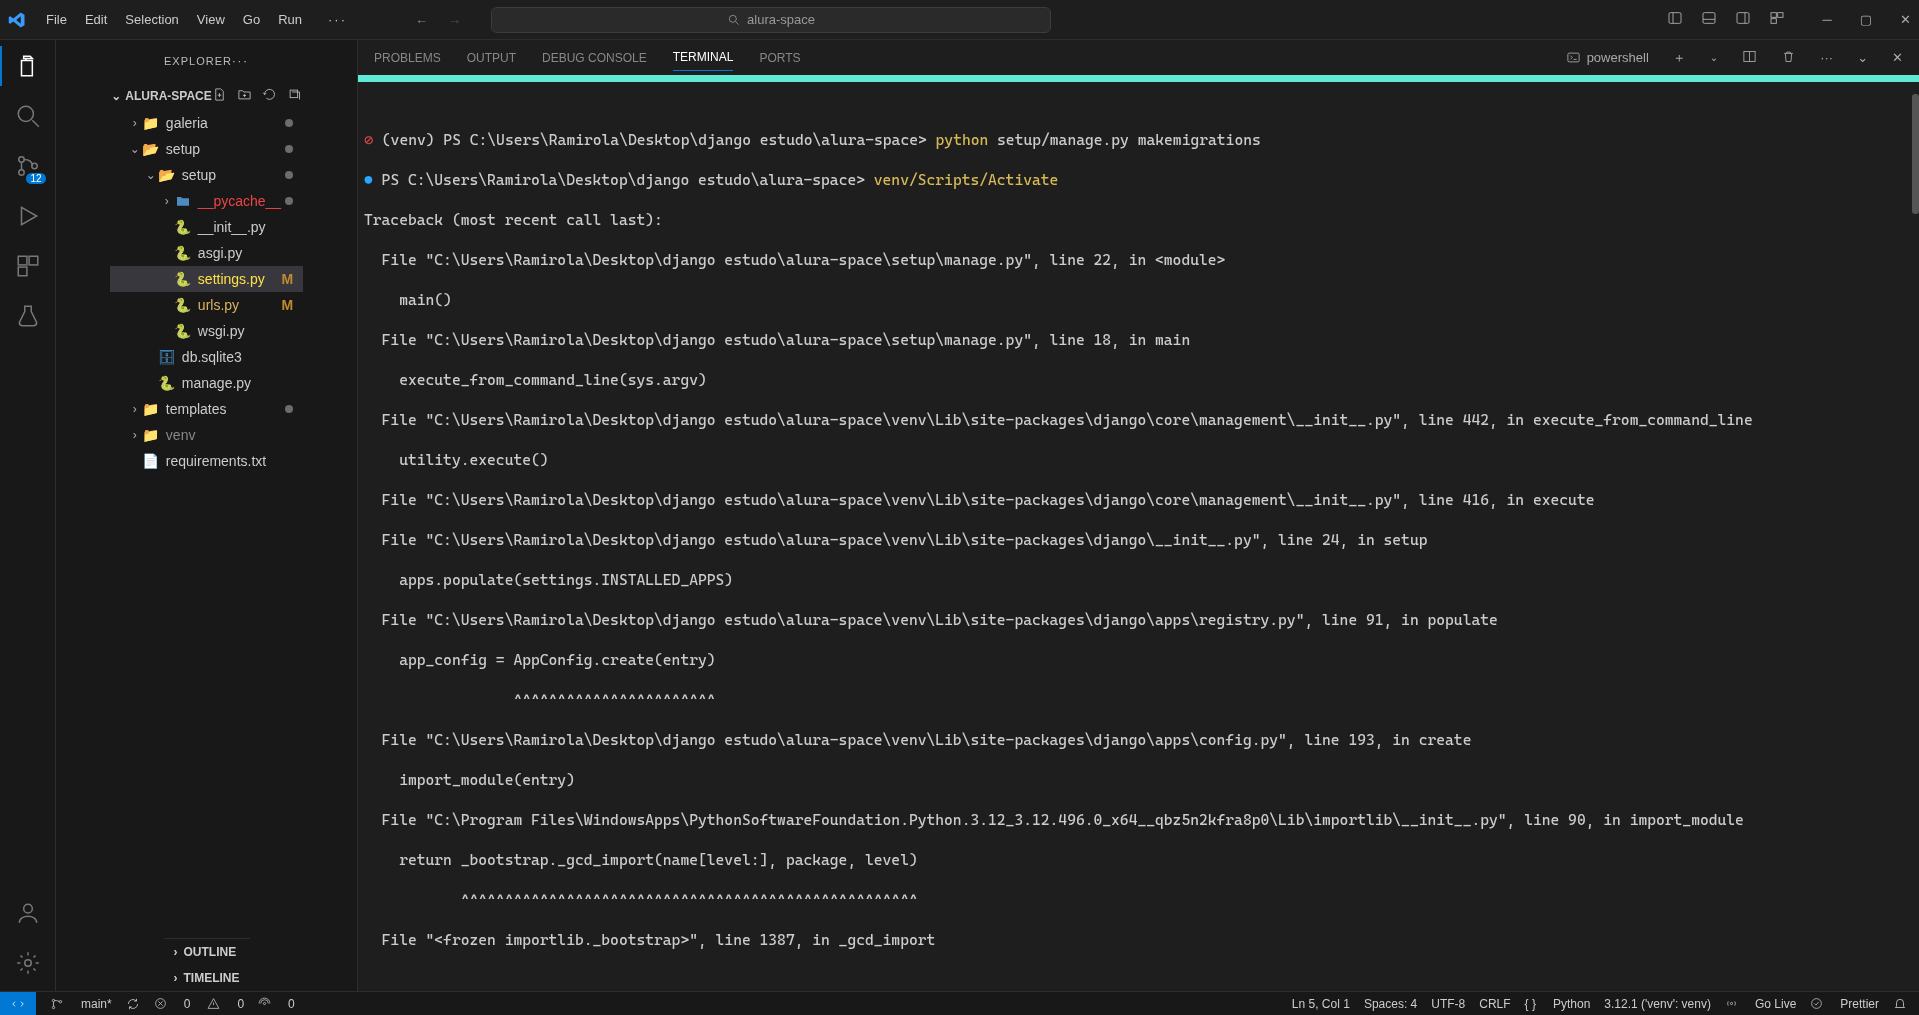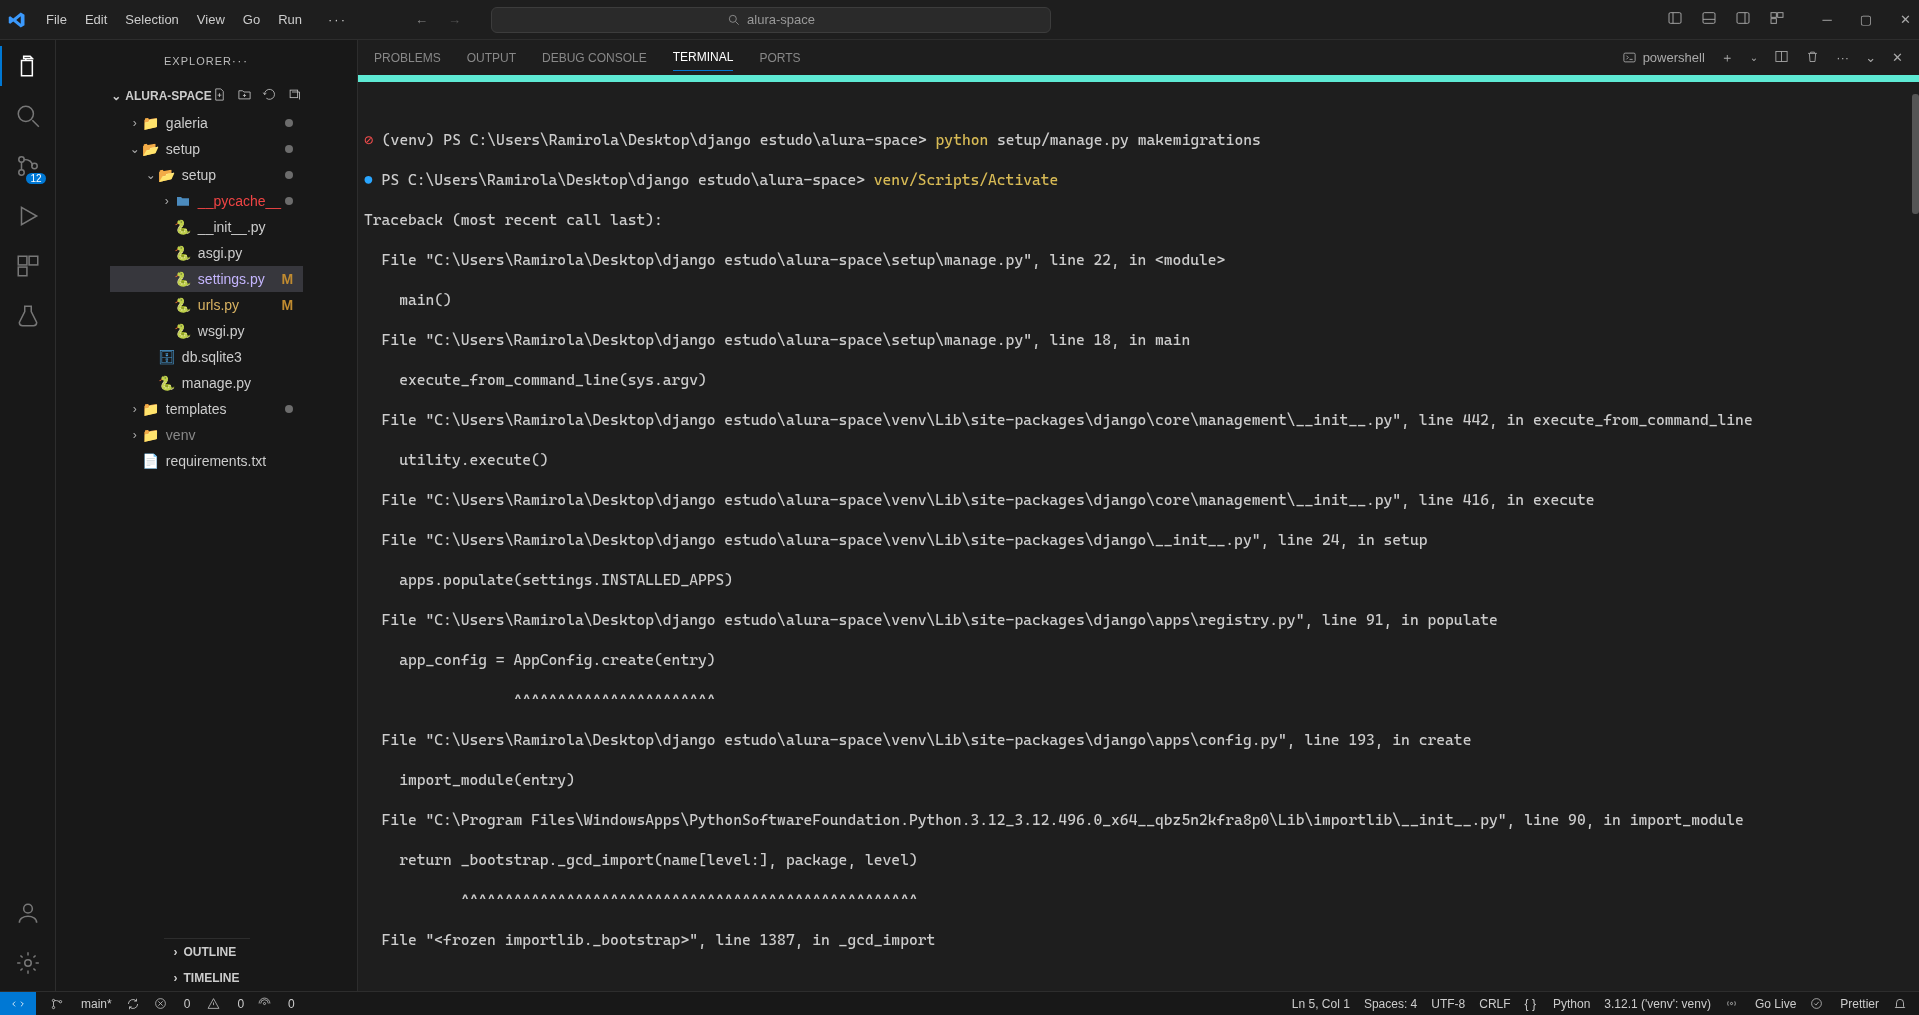--- a/index.html
+++ b/index.html
@@ -108,21 +108,21 @@
 
 .editor-area { flex:1; display:flex; flex-direction:column; min-width:0; background:#1e1e1e;}
 .panel-tabs {
   height: 42px; display:flex; align-items:center;
   border-bottom: 7px solid #5eead4;
   padding: 0 16px;
   gap: 26px;
 }
 .panel-tabs .ptab { font-size: 12px; color:#888; cursor:default; padding: 6px 0;}
 .panel-tabs .ptab.active { color:#fff; border-bottom: 1px solid #0078d4;}
-.panel-tabs .right { margin-left:auto; display:flex; align-items:center; gap:16px; color:#aaa;}
+.panel-tabs .right { margin-left:auto; display:flex; align-items:center; gap:24px; color:#aaa;}
 .panel-tabs .shell { display:flex; align-items:center; gap:6px;}
 .terminal {
   flex:1;
   background:#1e1e1e;
   font-family: "Cascadia Mono", Consolas, monospace;
   font-size: 15px;
   line-height: 20px;
   padding: 8px 6px 8px 6px;
   white-space: pre;
   overflow: auto;
@@ -318,21 +318,21 @@
           <span class="label">__init__.py</span>
         </div>
       <div class="tree-row pad3">
           <span class="chev"></span>
           <span class="icon py-icon">🐍</span>
           <span class="label">asgi.py</span>
         </div>
       <div class="tree-row pad3 selected">
           <span class="chev"></span>
           <span class="icon py-icon">🐍</span>
-          <span class="label" style="color:#c4b5fd">settings.py</span>
+          <span class="label" style="color:#fde047">settings.py</span>
           <span class="badge-m">M</span>
         </div>
       <div class="tree-row pad3">
           <span class="chev"></span>
           <span class="icon py-icon">🐍</span>
           <span class="label" style="color:#d9b362">urls.py</span>
           <span class="badge-m">M</span>
         </div>
       <div class="tree-row pad3">
           <span class="chev"></span>

